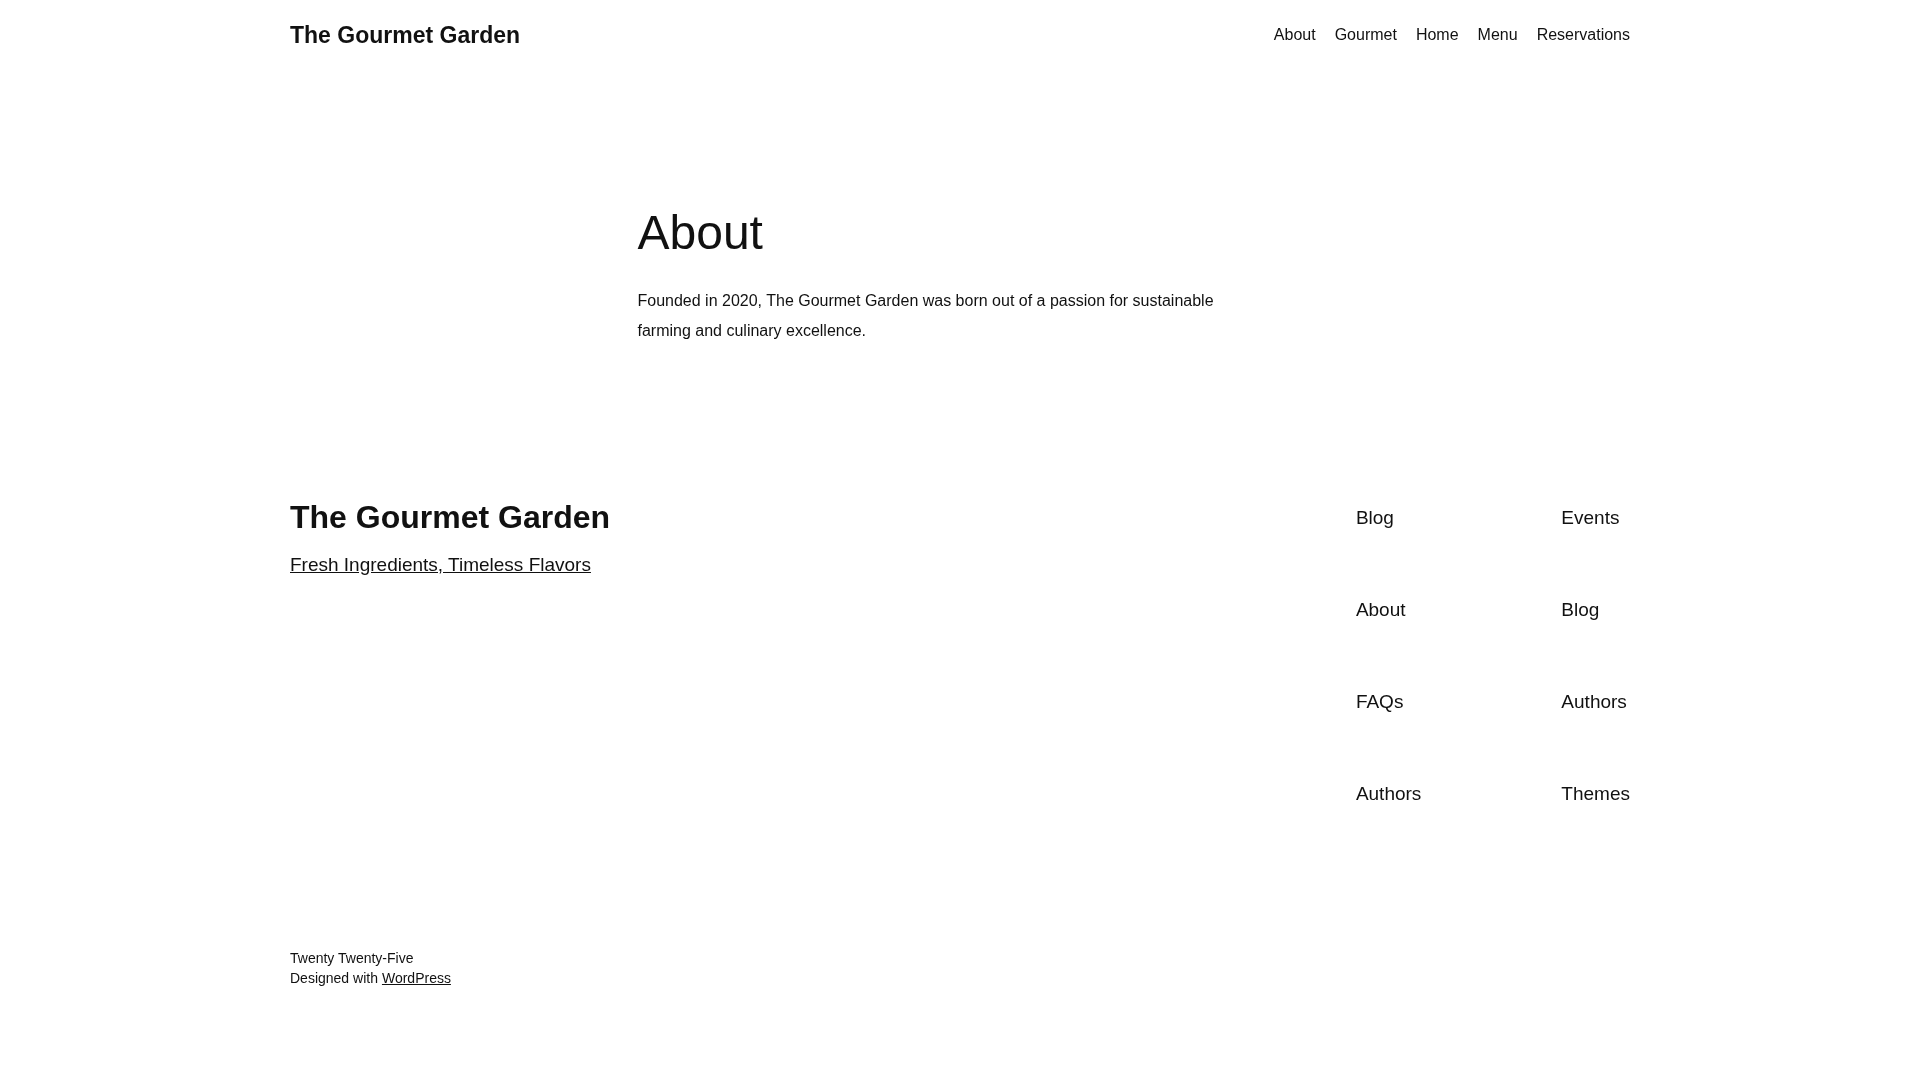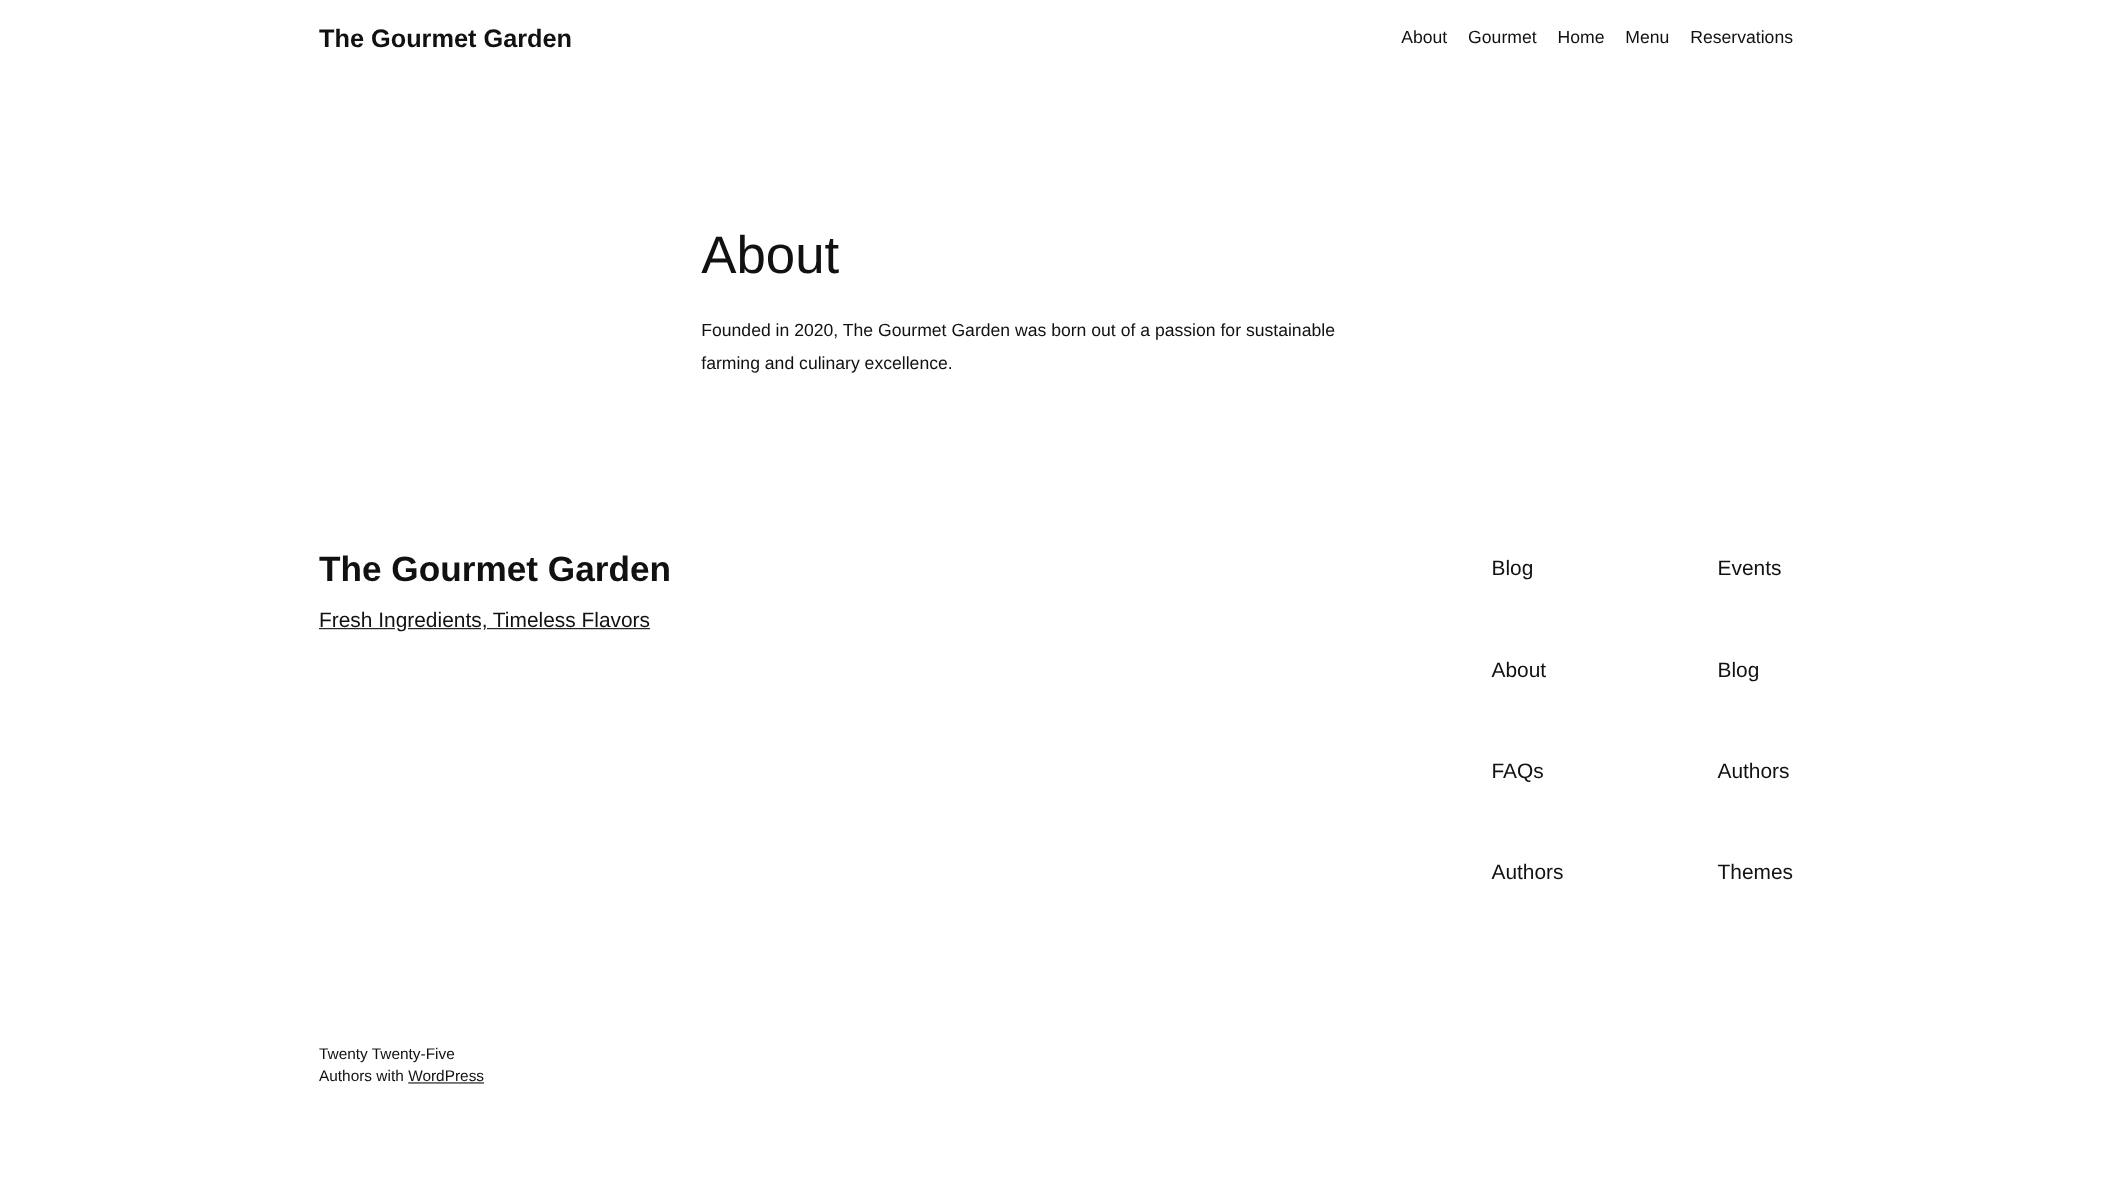--- a/index.html
+++ b/index.html
@@ -162,19 +162,19 @@
           <a>Blog</a>
           <a>Authors</a>
           <a>Themes</a>
         </nav>
       </div>
     </div>
 
     <div class="footer-bottom">
       <span class="theme-credit">Twenty Twenty-Five</span>
       <span class="designed-with">
-        <span>Authors with</span>
+        <span>Designed with</span>
         <a class="wordpress-link">WordPress</a>
       </span>
     </div>
   </footer>
 
 </div>
 
 </body></html>

